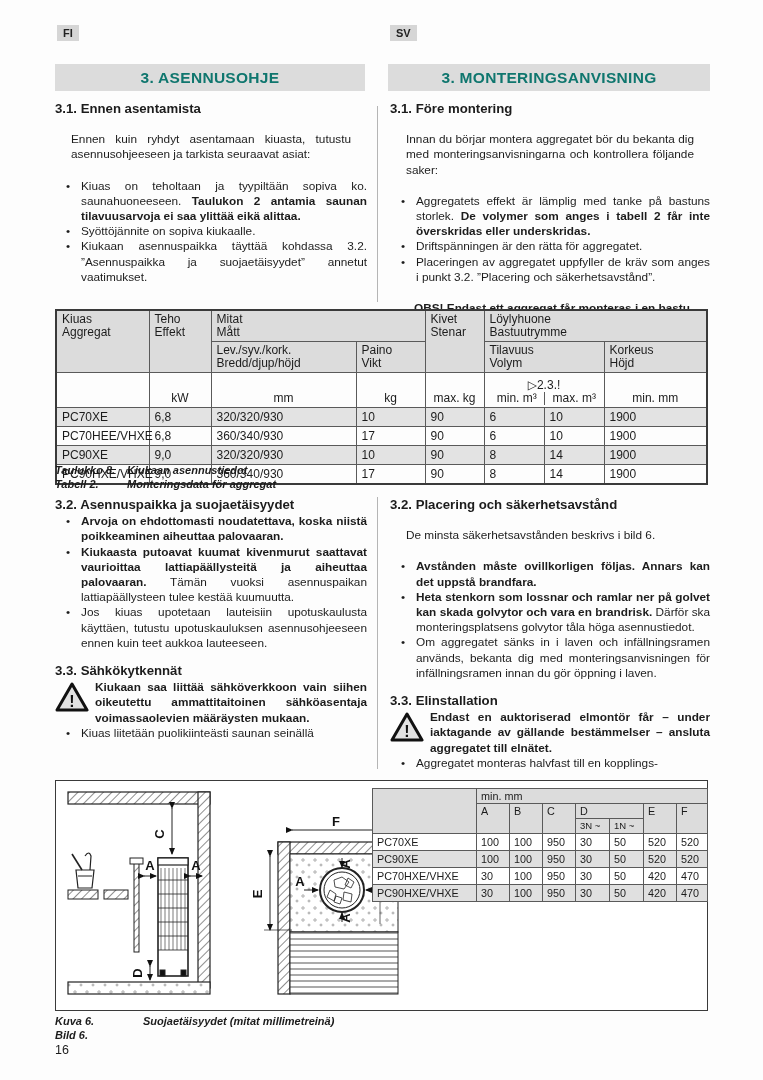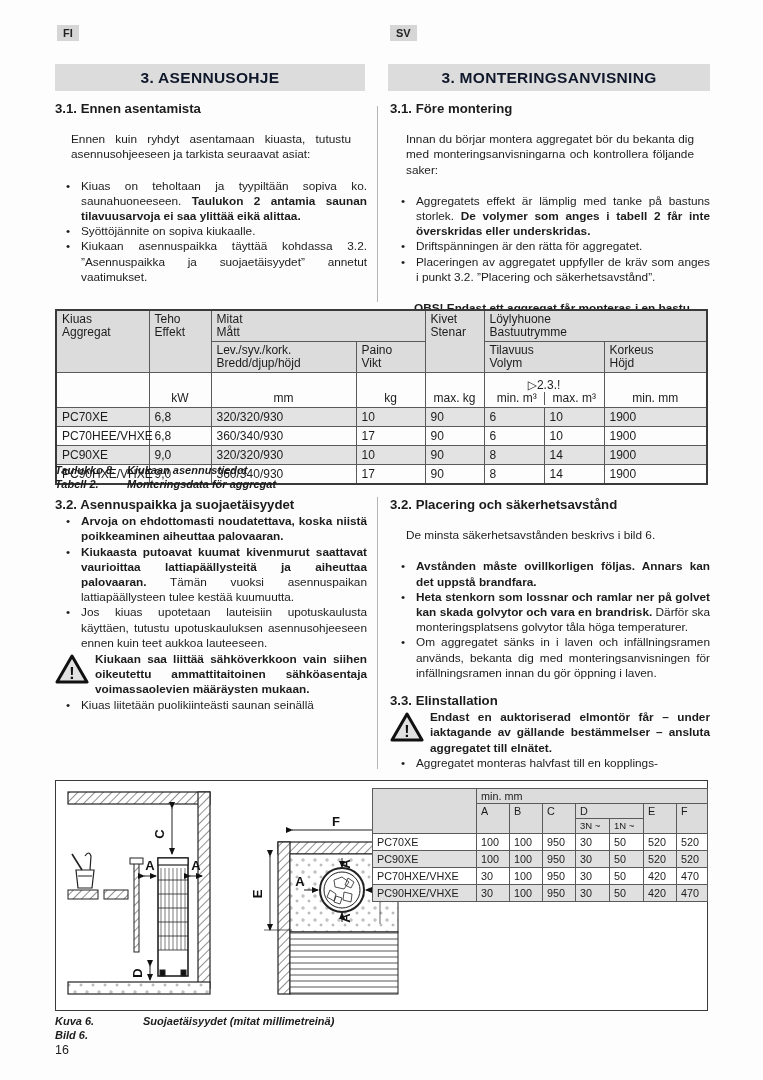--- a/index.html
+++ b/index.html
@@ -8,21 +8,21 @@
     font-family:"Liberation Sans","DejaVu Sans",sans-serif;color:#1c1c1c;
     overflow:hidden;
   }
   .b{font-weight:700;}
   .badge{
     position:absolute;background:#d6d6d6;color:#222;font-size:11px;font-weight:700;
     padding:2px 6px;line-height:12px;
   }
   .hbar{
     position:absolute;background:#dcdcdc;height:27px;display:flex;align-items:center;
-    justify-content:center;font-size:15.5px;font-weight:700;letter-spacing:.3px;color:#0f172a;
+    justify-content:center;font-size:15.5px;font-weight:700;letter-spacing:.3px;color:#0f766e;
   }
   .col{position:absolute;font-size:11.8px;line-height:15.2px;text-align:justify;}
   .sec-title{font-size:13.2px;font-weight:700;margin:0 0 2px 0;text-align:left;}
   .sec-gap{margin-top:12px;}
   p{margin:16px;}
   .note-fi{font-weight:700;text-indent:14px;}
   .note-sv{font-weight:700;text-indent:8px;}
   ul.blt{list-style:none;margin:0;padding:0;}
   ul.blt li{display:flex;margin:0;}
   ul.blt .dot{width:26px;flex:0 0 26px;text-align:center;}
@@ -239,20 +239,21 @@
       </li>
     <li>
         <span class="dot">•</span>
         <span class="btxt"><span class="b">Kiukaasta putoavat kuumat kivenmurut saattavat vaurioittaa lattiapäällysteitä ja aiheuttaa palovaaran.</span><span> Tämän vuoksi asennuspaikan lattiapäällysteen tulee kestää kuumuutta.</span></span>
       </li>
     <li>
         <span class="dot">•</span>
         <span class="btxt"><span>Jos kiuas upotetaan lauteisiin upotuskaulusta käyttäen, tutustu upotuskauluksen asennusohjeeseen ennen kuin teet aukkoa lauteeseen.</span></span>
       </li>
   </ul>
+  <p class="sec-title sec-gap">3.3. Sähkökytkennät</p>
   <div class="warnwrap">
     <svg class="warn-icon" viewBox="0 0 34 30">
       <polygon points="17,2 32,28 2,28" fill="#e2e2e2" stroke="#111" stroke-width="3" stroke-linejoin="round"></polygon>
       <text x="17" y="25" font-size="16" font-weight="bold" text-anchor="middle" fill="#111">!</text>
     </svg>
     <span class="warntxt">Kiukaan saa liittää sähköverkkoon vain siihen oikeutettu ammattitaitoinen sähköasentaja voimassaolevien määräysten mukaan.</span>
   </div>
   <ul class="blt" style="clear:both;">
     <li>
         <span class="dot">•</span>
@@ -264,21 +265,21 @@
 <div class="col" style="left:390px;top:497px;width:320px;">
   <p class="sec-title">3.2. Placering och säkerhetsavstånd</p>
   <p>De minsta säkerhetsavstånden beskrivs i bild 6.</p>
   <ul class="blt">
     <li>
         <span class="dot">•</span>
         <span class="btxt"><span class="b">Avstånden måste ovillkorligen följas. Annars kan det uppstå brandfara.</span></span>
       </li>
     <li>
         <span class="dot">•</span>
-        <span class="btxt"><span class="b">Heta stenkorn som lossnar och ramlar ner på golvet kan skada golvytor och vara en brandrisk.</span><span> Därför ska monteringsplatsens golvytor tåla höga temperaturer.</span></span>
+        <span class="btxt"><span class="b">Heta stenkorn som lossnar och ramlar ner på golvet kan skada golvytor och vara en brandrisk.</span><span> Därför ska monteringsplatsens golvytor tåla höga asennustiedot.</span></span>
       </li>
     <li>
         <span class="dot">•</span>
         <span class="btxt"><span>Om aggregatet sänks in i laven och infällningsramen används, bekanta dig med monteringsanvisningen för infällningsramen innan du gör öppning i laven.</span></span>
       </li>
   </ul>
   <p class="sec-title sec-gap">3.3. Elinstallation</p>
   <div class="warnwrap">
     <svg class="warn-icon" viewBox="0 0 34 30">
       <polygon points="17,2 32,28 2,28" fill="#e2e2e2" stroke="#111" stroke-width="3" stroke-linejoin="round"></polygon>

